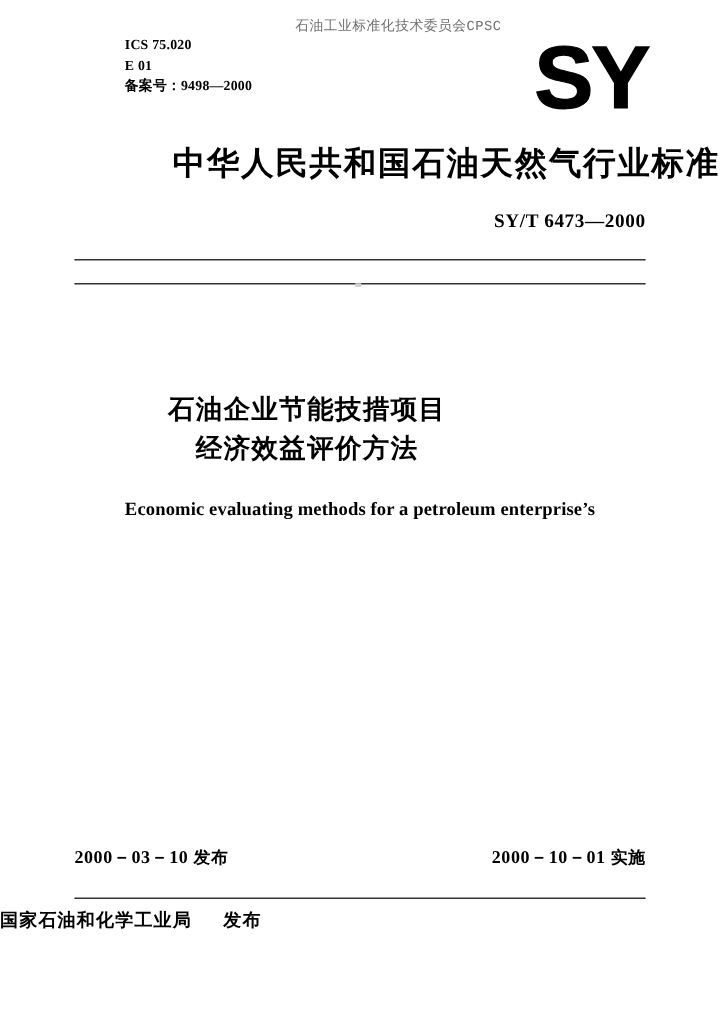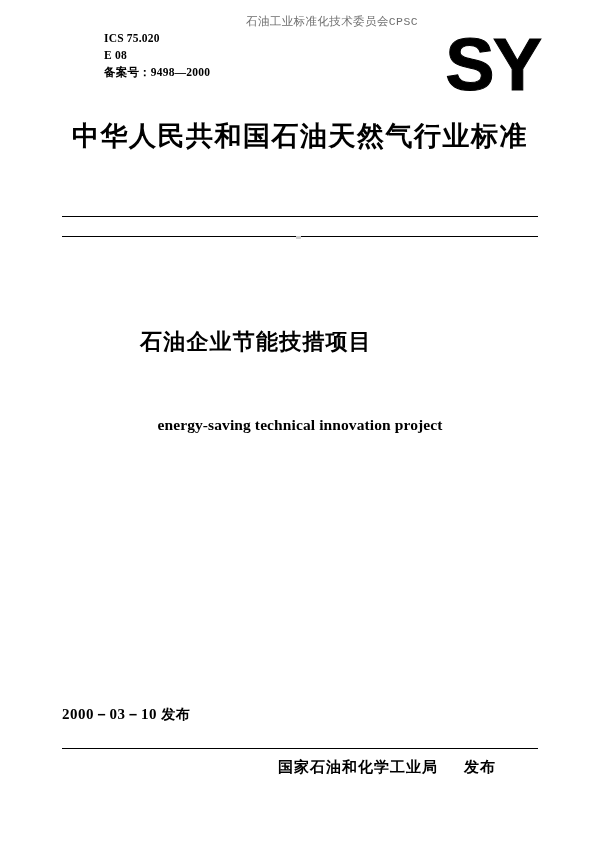--- a/index.html
+++ b/index.html
@@ -52,21 +52,21 @@
     font-size: 74px;
     line-height: 74px;
     letter-spacing: -2px;
     -webkit-text-stroke: 1px #000;
   }
   .main-title {
     position: absolute;
     top: 118px;
     left: 0;
     width: 600px;
-    text-align: center;
+    text-align: right;
     font-family: "DejaVu Sans", sans-serif;
     font-weight: bold;
     font-size: 27px;
     letter-spacing: 1.5px;
   }
   .std-number {
     position: absolute;
     top: 176px;
     right: 62px;
     font-family: "Liberation Serif", serif;
@@ -125,21 +125,21 @@
   .date-cn {
     font-family: "DejaVu Sans", sans-serif;
     font-weight: bold;
     font-size: 14px;
   }
   .issuer {
     position: absolute;
     top: 758px;
     left: 0;
     width: 496px;
-    text-align: right;
+    text-align: left;
     font-family: "DejaVu Sans", sans-serif;
     font-weight: bold;
     font-size: 15px;
     letter-spacing: 1px;
   }
   .issuer .gap { display: inline-block; width: 26px; }
   .faint-dot {
     position: absolute;
     top: 236px;
     left: 296px;
@@ -150,47 +150,53 @@
 </style>
 </head>
 <body>
 
 <div class="page">
 
   <div class="watermark">石油工业标准化技术委员会CPSC</div>
 
   <div class="ics-block">
     <div>ICS 75.020</div>
-    <div>E 08</div>
+    <div>E 01</div>
     <div>备案号：9498—2000</div>
   </div>
 
   <div class="sy-logo">SY</div>
 
   <div class="main-title">中华人民共和国石油天然气行业标准</div>
 
+  <div class="std-number">SY/T 6473—2000</div>
 
   <hr class="rule rule-top">
   <hr class="rule rule-mid">
 
   <div class="faint-dot"></div>
 
   <div class="title-cn">
     <div>石油企业节能技措项目</div>
+    <div>经济效益评价方法</div>
   </div>
 
   <div class="title-en">
-    <div>energy-saving technical innovation project</div>
+    <div>Economic evaluating methods for a petroleum enterprise’s</div>
   </div>
 
   <div class="dates">
     <div>
       <span>2000－03－10</span>
       <span class="date-cn">发布</span>
     </div>
+    <div>
+      <span>2000－10－01</span>
+      <span class="date-cn">实施</span>
+    </div>
   </div>
 
   <hr class="rule rule-bottom">
 
   <div class="issuer">
     <span>国家石油和化学工业局</span><span class="gap"></span><span>发布</span>
   </div>
 
 </div>
 

